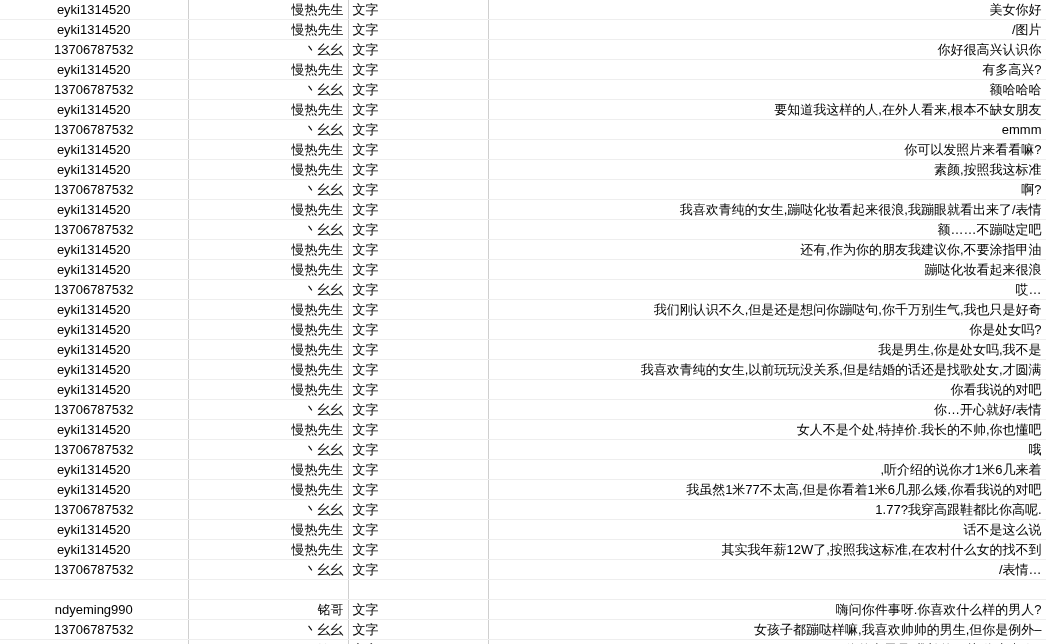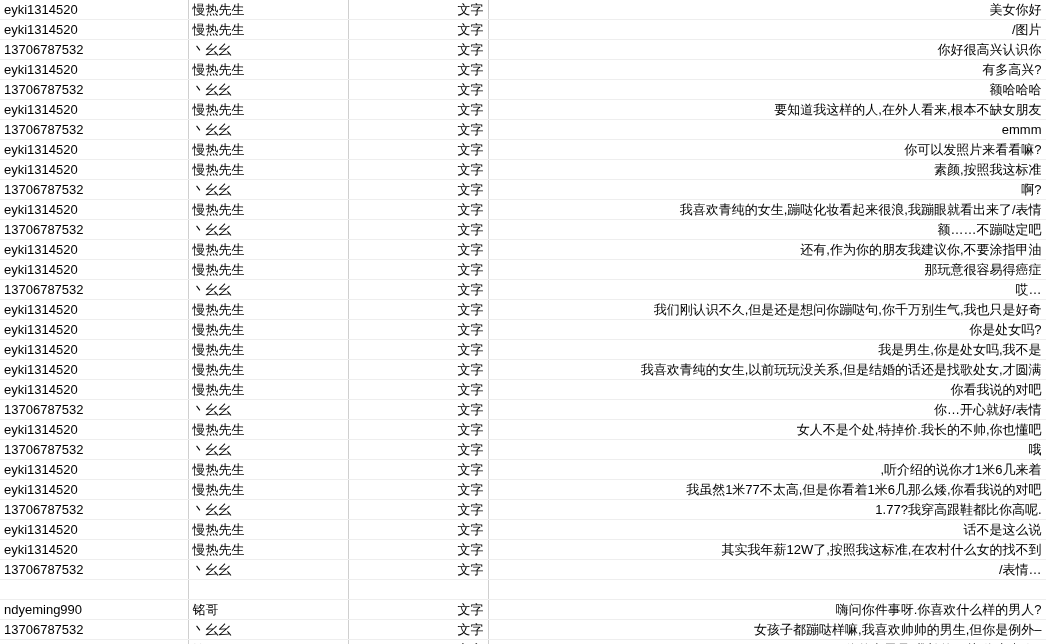--- a/index.html
+++ b/index.html
@@ -29,26 +29,27 @@
     height: 19px;
     line-height: 19px;
     padding: 0 4px;
     border-right: 1px solid #cfcfcf;
     border-bottom: 1px solid #eeeeee;
     white-space: nowrap;
     overflow: hidden;
     font-size: 13px;
   }
   td.account {
+    text-align: center;
   }
   td.nick {
+    text-align: right;
+  }
+  td.type {
     text-align: left;
-  }
-  td.type {
-    text-align: right;
   }
   td.content {
     text-align: right;
     border-right: none;
     padding-right: 6px;
   }
   tr.spacer td {
     height: 19px;
     border-bottom: 1px solid #eeeeee;
   }
@@ -139,21 +140,21 @@
       <tr class="row">
         <td class="account">eyki1314520</td>
         <td class="nick">慢热先生</td>
         <td class="type">文字</td>
         <td class="content">还有,作为你的朋友我建议你,不要涂指甲油</td>
       </tr>
       <tr class="row">
         <td class="account">eyki1314520</td>
         <td class="nick">慢热先生</td>
         <td class="type">文字</td>
-        <td class="content">那玩意很容易得癌症</td>
+        <td class="content">蹦哒化妆看起来很浪</td>
       </tr>
       <tr class="row">
         <td class="account">13706787532</td>
         <td class="nick">丶幺幺</td>
         <td class="type">文字</td>
         <td class="content">哎…</td>
       </tr>
       <tr class="row">
         <td class="account">eyki1314520</td>
         <td class="nick">慢热先生</td>

